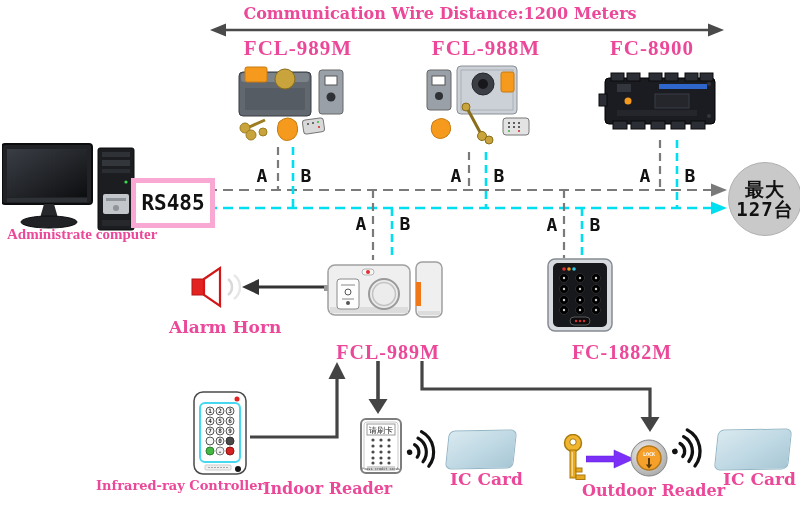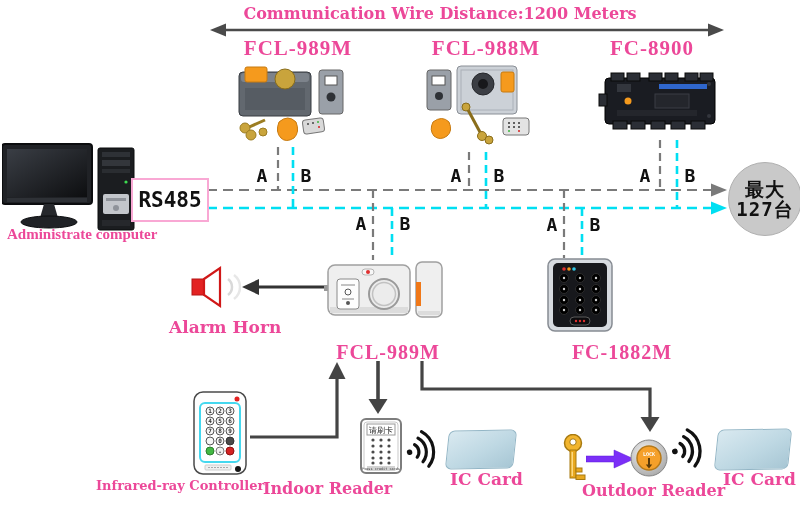--- a/index.html
+++ b/index.html
@@ -6,21 +6,21 @@
   #canvas{position:relative;width:800px;height:506px;background:#fff;overflow:hidden;
           font-family:"DejaVu Sans Mono","Liberation Mono",monospace;}
   .abs{position:absolute;}
   .lbl{position:absolute;white-space:nowrap;color:#ec4899;font-weight:bold;
        font-family:"DejaVu Serif","Liberation Serif",serif;}
   .mono{font-family:Liberation Serif, serif;}
   .ctr{text-align:center;}
   .ab{position:absolute;width:18px;text-align:center;font-size:18px;font-weight:bold;
       color:#111;font-family:"DejaVu Sans Mono","Liberation Mono",monospace;}
   #rs485-box{position:absolute;left:131px;top:178px;width:74px;height:40px;
-      border:2px solid #f9a8d4;background:#fff;display:flex;align-items:center;justify-content:center;
+      border:5px solid #f9a8d4;background:#fff;display:flex;align-items:center;justify-content:center;
       font-size:21px;font-weight:bold;color:#111;}
   #max-circle{position:absolute;left:728px;top:162px;width:72px;height:72px;border-radius:50%;
       background:#c9c9c9;border:1px solid #b0b0b0;display:flex;flex-direction:column;
       align-items:center;justify-content:center;color:#111;font-weight:bold;
       font-size:19px;line-height:20px;letter-spacing:1px;}
   .ic-card{position:absolute;border-radius:6px;border:1px solid #93b6c6;
       background:linear-gradient(150deg,#d9e9f0 0%,#bed8e3 55%,#a7c6d4 100%);
       transform:skewX(-7deg) rotate(-1deg);}
   svg text{font-family:"DejaVu Sans Mono","Liberation Mono",monospace;}
 </style>

